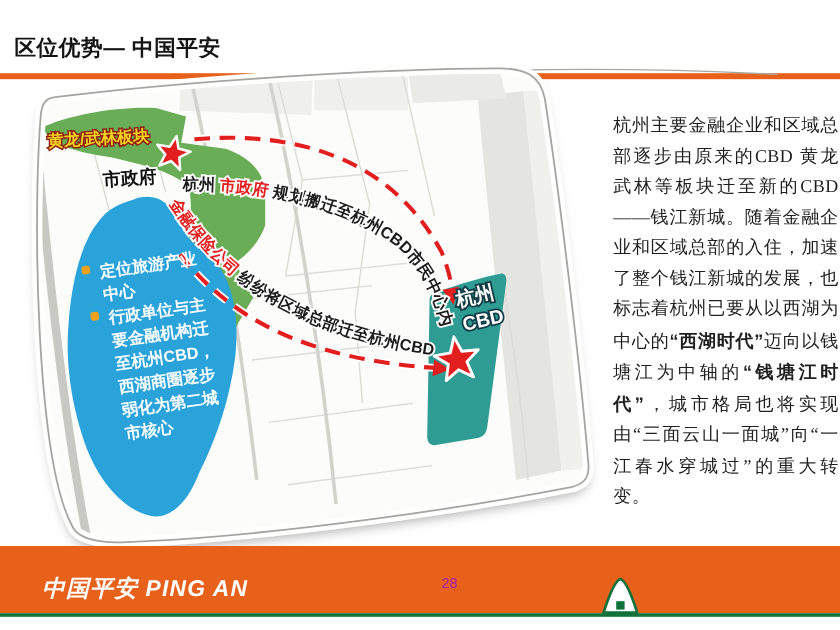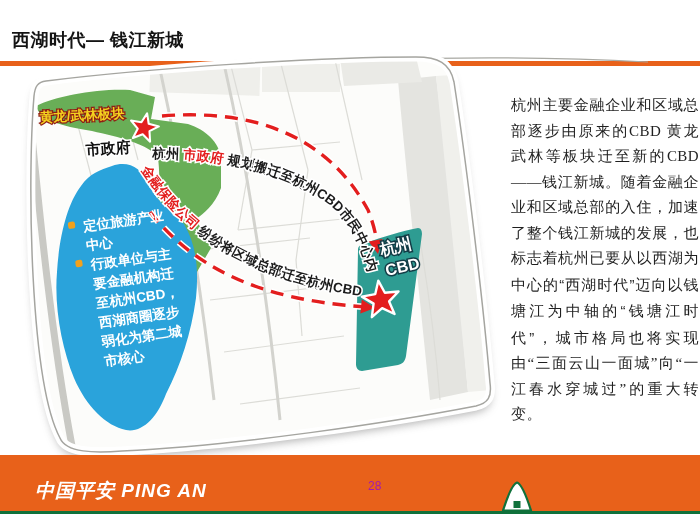--- a/index.html
+++ b/index.html
@@ -18,21 +18,21 @@
   }
   .map-svg{position:absolute;left:0;top:0;}
   .para{
     position:absolute;left:511px;top:93px;width:188px;
     font-family:"Liberation Serif","DejaVu Serif",serif;
     font-size:15px;line-height:25.5px;color:#1f1f1f;
     text-align:justify;letter-spacing:0.4px;
   }
   .para .seg-bold{
     font-family:"Liberation Sans","DejaVu Sans",sans-serif;
-    font-weight:400;
+    font-weight:700;
   }
   .footer-bar{
     position:absolute;left:0;top:455px;width:700px;height:56px;
     background:#E8611A;
   }
   .footer-greenline{
     position:absolute;left:0;top:511px;width:700px;height:2.5px;
     background:#10713B;
   }
   .footer-logo{
@@ -43,21 +43,21 @@
     position:absolute;left:368px;top:479px;
     font-size:12px;color:#a21caf;
   }
   .badge{position:absolute;left:500px;top:476px;z-index:6;}
   svg text{font-family:"Liberation Sans","DejaVu Sans",sans-serif;}
 </style>
 </head>
 <body>
 
 <div class="header-rule"></div>
-<div class="slide-title">西湖时代— 钱江新城</div>
+<div class="slide-title">区位优势— 中国平安</div>
 
 <svg class="map-svg" width="700" height="525" viewBox="0 0 700 525">
   <defs>
     <clipPath id="cardClip">
       <path d="M 46,81 C 150,68 320,57 416,57 C 438,57 450,63 454,82 C 466,160 483,300 490,383 C 492,397 488,403 476,406 C 388,423 240,445 122,451 C 95,453 66,453 60,438 C 30,382 27,180 34,96 C 35,86 38,82 46,81 Z"></path>
     </clipPath>
     <path id="arc1TextPath" d="M 150,158 C 230,158 290,175 330,205 C 350,222 362,245 368,272" fill="none"></path>
     <path id="arc2TextPath" d="M 140,168 C 180,230 240,280 374,298" fill="none"></path>
   </defs>
 

